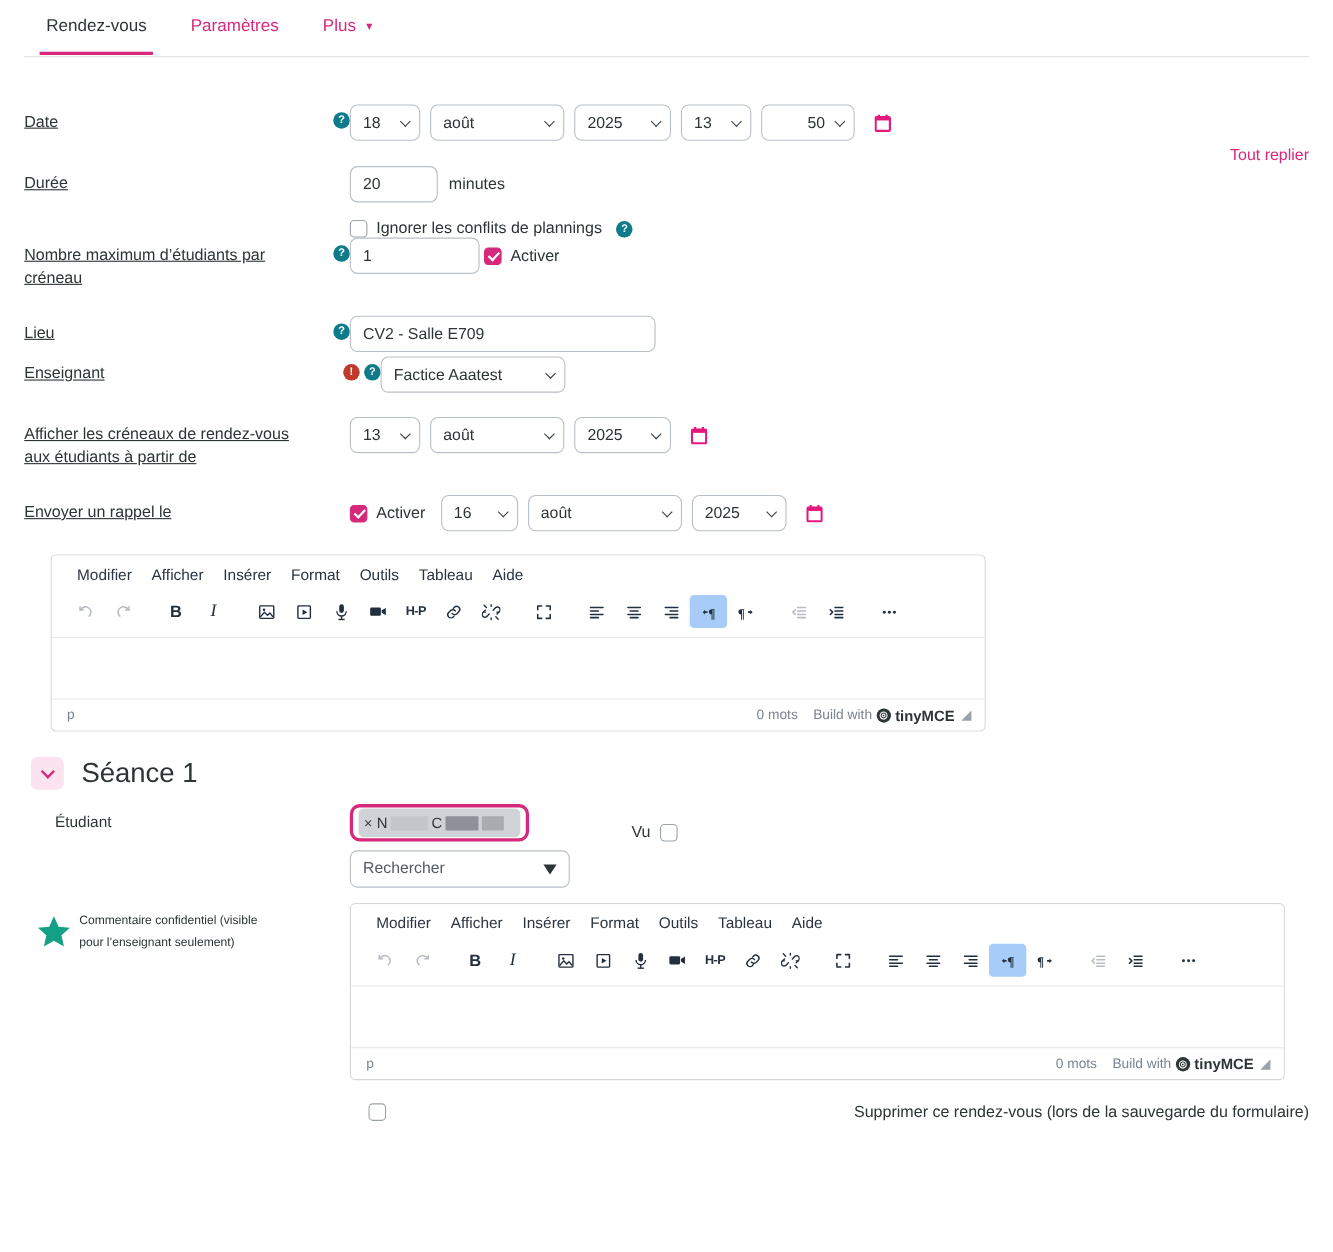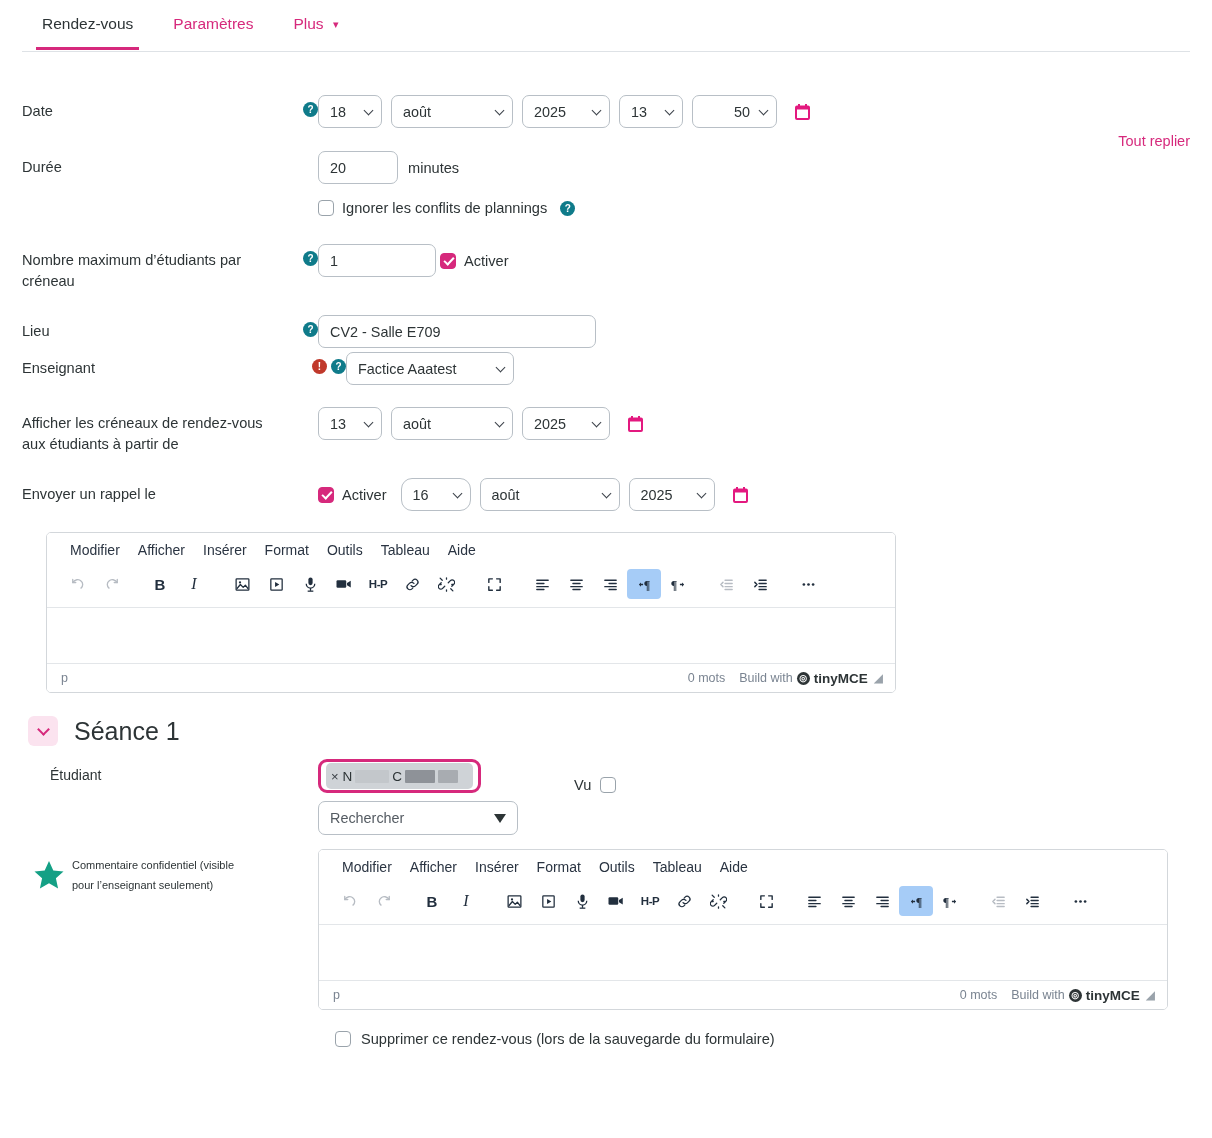--- a/index.html
+++ b/index.html
@@ -69,20 +69,21 @@
     position: relative;
   }
   .label {
     width: 272px;
     flex: 0 0 272px;
     font-size: 14.6px;
     line-height: 21px;
     color: #2d3436;
     padding-top: 6px;
     padding-right: 8px;
+    text-decoration: underline;
   }
   .label-icons {
     width: 24px; flex: 0 0 24px;
     display: flex; align-items: center; gap: 4px;
     padding-top: 7px;
     justify-content: flex-end;
   }
   .label-icons.two { width: 52px; flex: 0 0 52px; }
   .field { flex: 1 1 auto; display: flex; align-items: center; gap: 0; flex-wrap: wrap; }
 
@@ -143,21 +144,21 @@
     border-bottom: 1.6px solid #3b4149;
     transform: rotate(45deg);
   }
   .sel.w-day  { width: 64px; }
   .sel.w-mon  { width: 122px; }
   .sel.w-year { width: 88px; }
   .sel.w-hr   { width: 64px; }
   .sel.w-min  { width: 85px; justify-content: flex-end; }
   .sel.w-teacher { width: 168px; }
   .sel.w-mon2 { width: 140px; }
-  .sel.w-day2 { width: 70px; border-radius: 11px; }
+  .sel.w-day2 { width: 70px; }
   .sel.w-year2 { width: 86px; }
 
   .txt {
     height: 33px;
     border: 1px solid #b8bfc6;
     border-radius: 7px;
     background: #fff;
     font-size: 14.4px;
     color: #2d3436;
     padding: 0 11px;
@@ -371,20 +372,21 @@
     padding-right: 8px;
     padding-top: 6px;
   }
   .label-conf .t { font-size: 11px; line-height: 20px; color: #2d3436; }
 
   .delete-row {
     display: flex; align-items: center;
     gap: 10px;
     margin-top: 21px;
     margin-left: 313px;
+    justify-content: space-between;
   }
 </style>
 </head>
 <body>
 
 <div class="tabbar">
   <div class="tab active">
     <span>Rendez-vous</span>
   </div>
   <div class="tab">
@@ -451,21 +453,21 @@
     <div class="label-icons"></div>
     <div class="field">
       <span class="cbwrap">
         <span class="cb"></span>
         <span class="cb-label">Ignorer les conflits de plannings</span>
       </span>
       <span class="help-icon" style="margin-left:13px;">?</span>
     </div>
   </div>
 
-  <div class="row" style="margin-top:28px;">
+  <div class="row" style="">
     <div class="label">Nombre maximum d’étudiants par créneau</div>
     <div class="label-icons">
       <span class="help-icon">?</span>
     </div>
     <div class="field">
       <input class="txt w-max" type="text" value="1" style="">
       <span class="cbwrap" style="margin-left:4px;">
         <span class="cb checked"></span>
         <span class="cb-label">Activer</span>
       </span>

